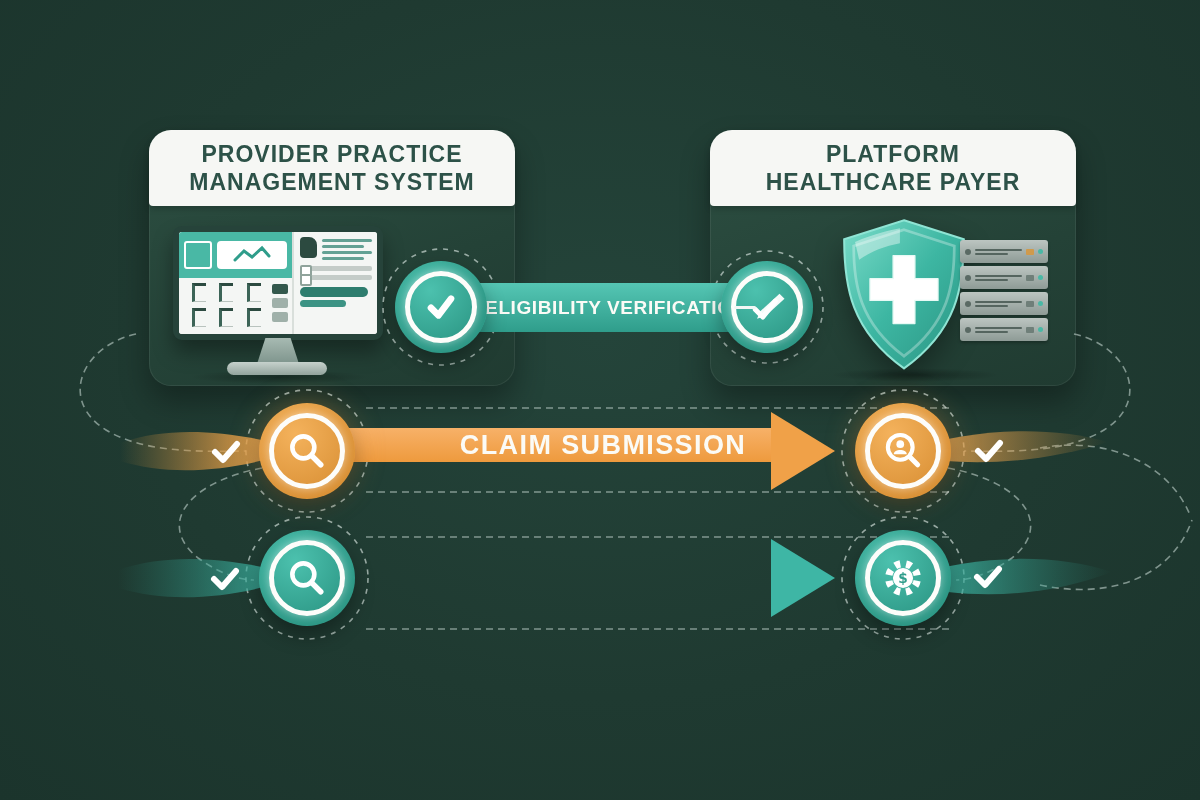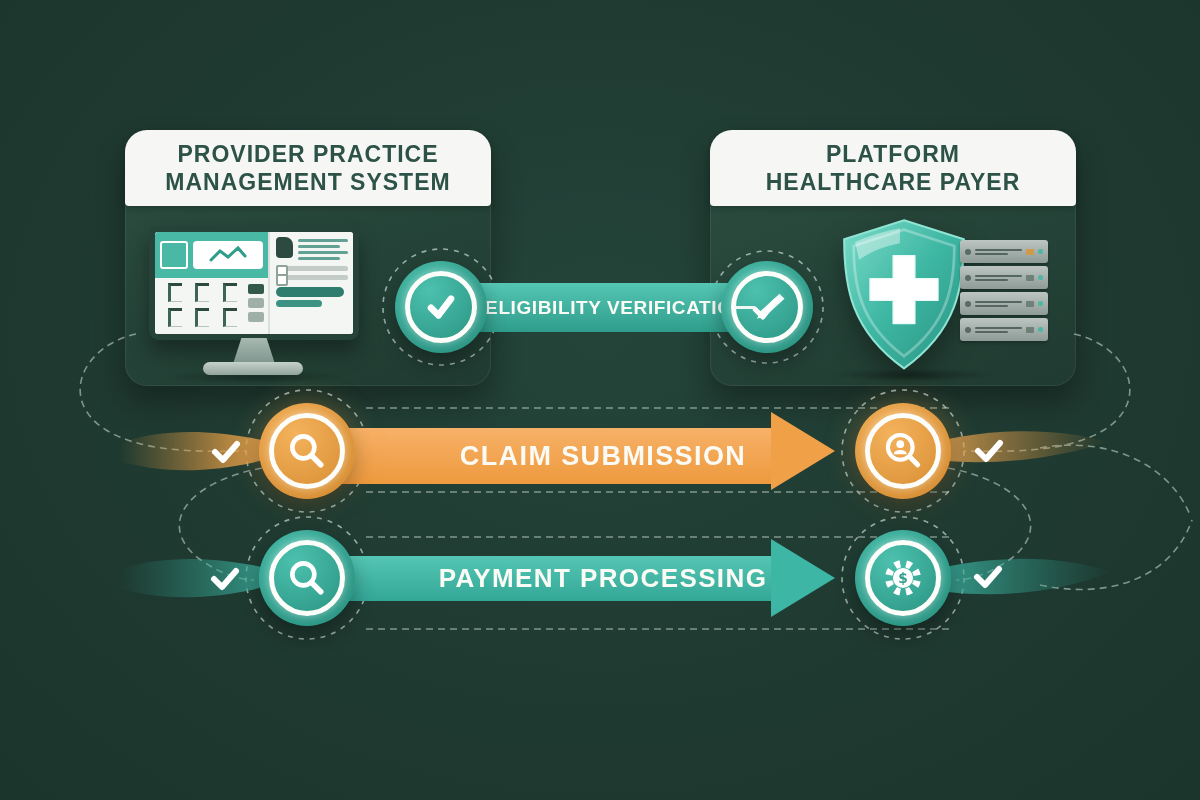--- a/index.html
+++ b/index.html
@@ -3,21 +3,21 @@
 <meta charset="utf-8">
 <style>
   html,body{margin:0;padding:0;background:#16291f;}
   .stage{position:relative;width:1200px;height:800px;overflow:hidden;
     background:radial-gradient(ellipse at 50% 42%, #24443a 0%, #1f3a31 55%, #1b342c 100%);
     font-family:"Liberation Sans", sans-serif;}
   
   .card{position:absolute;width:366px;height:256px;border-radius:22px;z-index:1;
     background:linear-gradient(160deg,#2d4f42 0%,#244237 60%,#203b31 100%);
     box-shadow:0 16px 30px rgba(0,0,0,.32), inset 0 0 0 1px rgba(255,255,255,.07);}
-  .card-provider{left:125px;top:130px;}
+  .card-provider{left:149px;top:130px;}
   .card-payer{left:710px;top:130px;}
   .card-header{position:absolute;left:0;top:0;right:0;height:76px;border-radius:22px 22px 4px 4px;
     background:#f6f7f4;display:flex;align-items:center;justify-content:center;
     box-shadow:0 3px 6px rgba(0,0,0,.18);}
   .card-title{color:#2d5248;font-weight:800;font-size:23px;line-height:1.22;letter-spacing:1px;text-align:center;}
   .card-title .tl{display:block;}
   
   .monitor{position:absolute;left:24px;top:96px;width:214px;height:152px;}
   .mon-screen{position:absolute;left:0;top:0;width:198px;height:102px;background:#eef1ef;
     border:6px solid #26433a;border-radius:9px;box-shadow:0 12px 20px rgba(0,0,0,.35);display:flex;overflow:hidden;}
@@ -61,21 +61,21 @@
   .s-lines i{display:block;height:2px;background:#55655f;border-radius:1px;}
   .s-lines i:nth-child(2){width:70%;}
   .s-chip{width:8px;height:6px;background:#6f7f79;border-radius:1px;}
   .s-chip.orange{background:#cf9a4c;}
   .s-led{width:5px;height:5px;border-radius:50%;background:#49b8a5;}
   
   .band{position:absolute;z-index:3;display:flex;align-items:center;justify-content:center;
     color:#fbfbf6;font-weight:800;}
   .band-eligibility{left:458px;top:283px;width:316px;height:49px;font-size:19px;letter-spacing:.6px;
     background:linear-gradient(180deg,#55c6b4 0%,#2f9d8b 100%);border-radius:6px;}
-  .band-claim{left:338px;top:428px;width:434px;height:56px;font-size:27px;letter-spacing:1.4px;
+  .band-claim{left:338px;top:428px;width:434px;height:34px;font-size:27px;letter-spacing:1.4px;
     background:linear-gradient(180deg,#f7b168 0%,#ee9a3d 100%);padding-left:96px;box-sizing:border-box;}
   .band-payment{left:338px;top:556px;width:434px;height:45px;font-size:26px;letter-spacing:1.4px;
     background:linear-gradient(180deg,#55c6b4 0%,#33a796 100%);padding-left:96px;box-sizing:border-box;}
   .arrow-head{position:absolute;width:0;height:0;z-index:3;
     border-top:39px solid transparent;border-bottom:39px solid transparent;}
   .arrow-claim{left:771px;top:412px;border-left:64px solid #f0a148;}
   .arrow-payment{left:771px;top:539px;border-left:64px solid #3eb6a5;}
   .connector-dash{position:absolute;left:734px;top:306px;width:22px;height:3px;background:#f2f7f5;border-radius:2px;z-index:5;}
   
   .node{position:absolute;border-radius:50%;z-index:4;display:flex;align-items:center;justify-content:center;
@@ -306,23 +306,20 @@
     <div class="ring">
       <svg width="44" height="44" viewBox="0 0 48 48">
         <circle cx="21" cy="20" r="13.5" fill="none" stroke="#fff" stroke-width="4.5"></circle>
         <circle cx="21" cy="16.5" r="4.2" fill="#fff"></circle>
         <path d="M13.8 27.5 C14.5 21.5 27.5 21.5 28.2 27.5 Z" fill="#fff"></path>
         <line x1="31.5" y1="30.5" x2="40" y2="39" stroke="#fff" stroke-width="5.5" stroke-linecap="round"></line>
       </svg>
     </div>
   </div>
 
-  <div class="band band-payment">
-    <span>PAYMENT PROCESSING</span>
-  </div>
   <div class="arrow-head arrow-payment"></div>
 
   <div class="node teal n96" style="left:259px;top:530px;">
     <div class="ring">
       <svg width="44" height="44" viewBox="0 0 48 48">
         <circle cx="20" cy="20" r="12" fill="none" stroke="#fff" stroke-width="5"></circle>
         <line x1="29" y1="29" x2="39" y2="39" stroke="#fff" stroke-width="6" stroke-linecap="round"></line>
       </svg>
     </div>
   </div>

